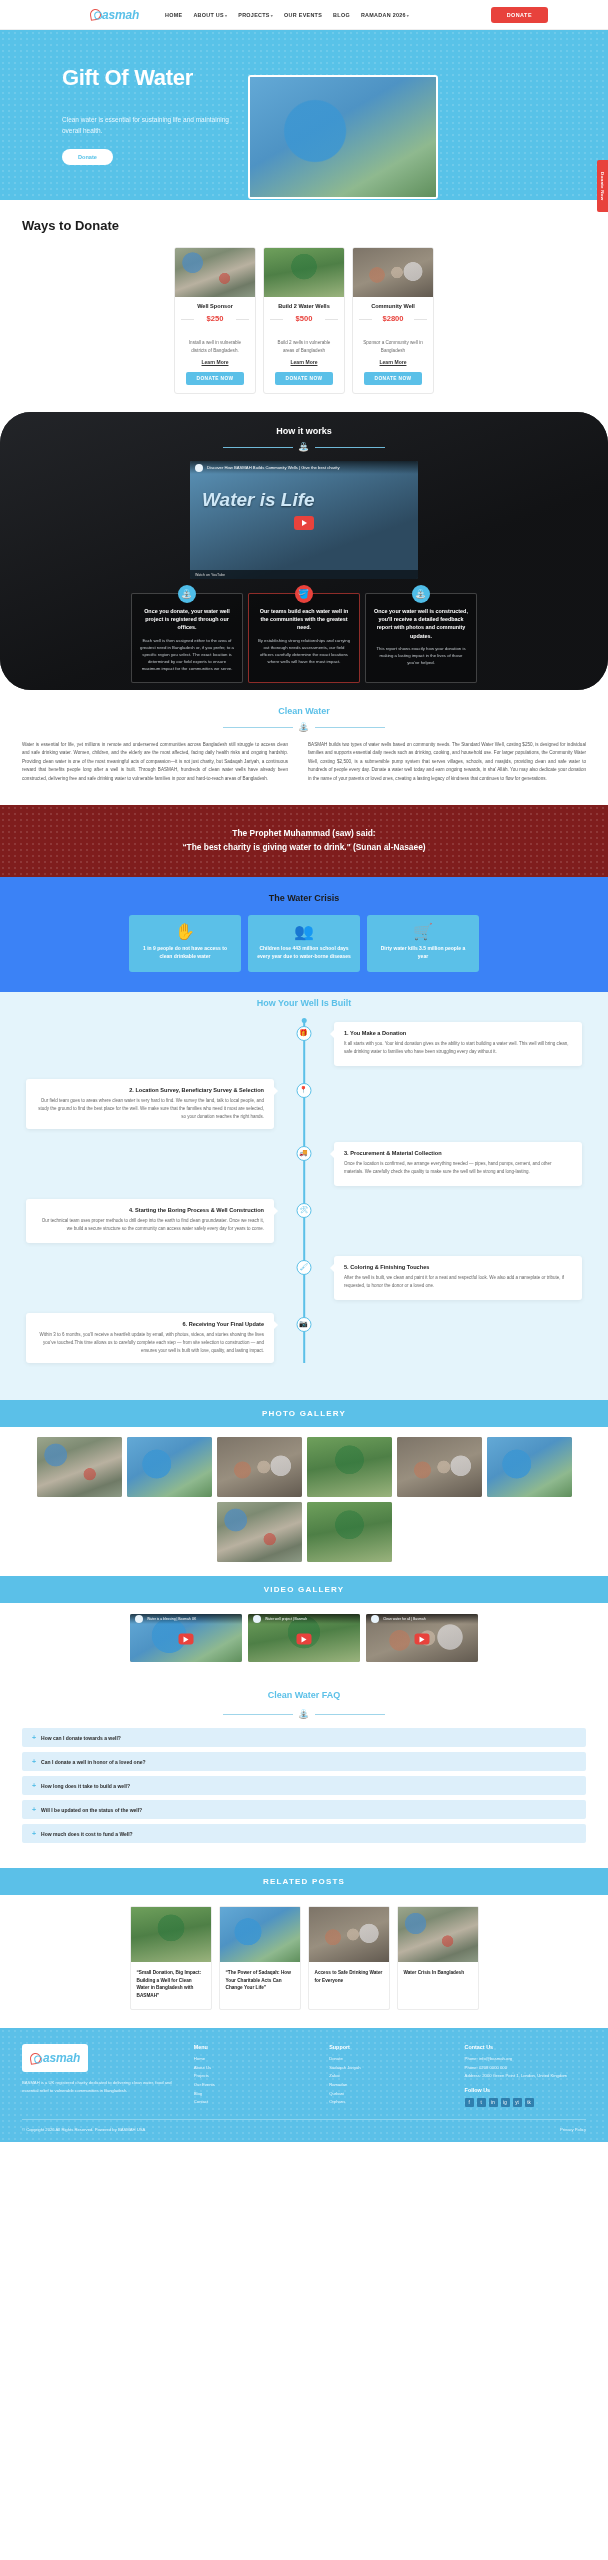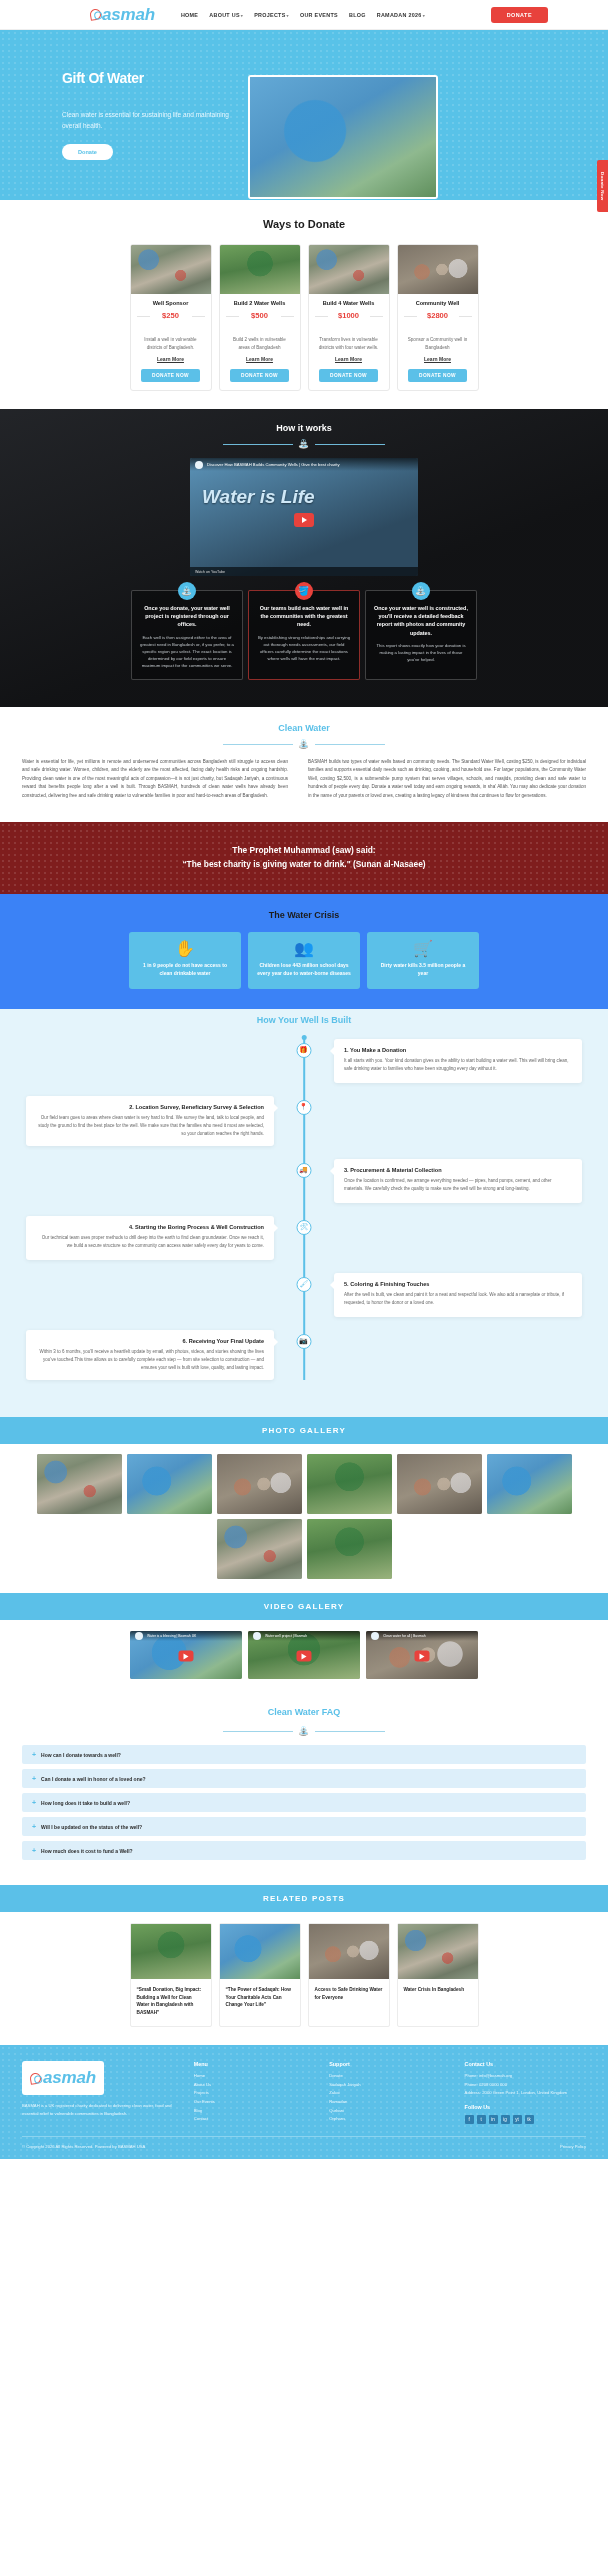--- a/index.html
+++ b/index.html
@@ -5,31 +5,31 @@
   *{box-sizing:border-box;margin:0;padding:0}
   html,body{width:608px;}
   body{font-family:"Liberation Sans",sans-serif;background:#fff;color:#333;font-size:10px;-webkit-font-smoothing:antialiased;}
   .page{width:608px;position:relative;overflow:hidden;}
 
   
   .topbar{height:30px;background:#fff;display:flex;align-items:center;padding:0 22px;border-bottom:1px solid #eee;position:relative;}
   .logo{display:flex;align-items:center;gap:1px;margin-left:68px;}
   .logo-mark{width:11px;height:11px;border:1.4px solid #e8554d;border-radius:50% 50% 50% 0;transform:rotate(-10deg);position:relative;}
   .logo-mark:after{content:"";position:absolute;left:3px;top:2px;width:6px;height:6px;border:1.2px solid #5bc0e8;border-radius:50%;}
-  .logo-text{font-size:17px;font-weight:700;color:#5bc0e8;letter-spacing:-.2px;font-style:italic;}
+  .logo-text{font-size:12px;font-weight:700;color:#5bc0e8;letter-spacing:-.2px;font-style:italic;}
   .nav{display:flex;align-items:center;gap:11px;margin-left:26px;}
   .nav a{font-size:5.4px;font-weight:700;color:#333;text-decoration:none;letter-spacing:.3px;white-space:nowrap;}
   .caret{font-size:4px;color:#888;margin-left:1px;}
   .donate-top{margin-left:auto;margin-right:38px;background:#e8423c;color:#fff;font-size:5.4px;font-weight:700;letter-spacing:.5px;padding:5px 16px;border-radius:3px;border:none;cursor:pointer;}
 
   
   .hero{background:#58c2e8;height:170px;position:relative;display:flex;align-items:center;padding:0 40px;}
   .hero:before{content:"";position:absolute;inset:0;background-image:radial-gradient(rgba(255,255,255,.13) 1px,transparent 1px);background-size:6px 6px;}
   .hero-left{width:280px;position:relative;z-index:2;padding-left:22px;}
-  .hero-title{font-size:14px;font-weight:700;color:#fff;letter-spacing:-.3px;margin-bottom:23px;}
+  .hero-title{font-size:22px;font-weight:700;color:#fff;letter-spacing:-.3px;margin-bottom:23px;}
   .hero-sub{font-size:6.5px;color:#eaf8ff;line-height:1.75;width:175px;margin-bottom:13px;}
   .hero-btn{background:#fff;color:#58c2e8;font-size:5.6px;font-weight:700;padding:5px 16px;border-radius:20px;border:none;cursor:pointer;}
   .hero-img{position:absolute;right:72px;top:22px;width:190px;height:124px;border-radius:3px;overflow:hidden;border:2px solid #fff;}
   .sidetab{position:absolute;right:0;top:130px;background:#e8423c;color:#fff;width:11px;height:52px;writing-mode:vertical-rl;font-size:4.4px;font-weight:700;display:flex;align-items:center;justify-content:center;letter-spacing:.3px;border-radius:2px 0 0 2px;}
 
   
   .ph{background:#8a8470;position:relative;overflow:hidden;}
   .ph:before{content:"";position:absolute;inset:0;
     background:
       radial-gradient(circle at 22% 30%, rgba(80,140,190,.75) 0 14%, transparent 15%),
@@ -42,34 +42,34 @@
       radial-gradient(circle at 50% 38%, rgba(40,120,60,.5) 0 25%, transparent 26%),
       linear-gradient(170deg,#6fa05c 0%,#4e7f46 45%,#9ab37d 100%);}
   .ph.crowd:before{background:
       radial-gradient(circle at 30% 55%, rgba(190,120,90,.6) 0 12%, transparent 13%),
       radial-gradient(circle at 55% 50%, rgba(220,200,180,.5) 0 11%, transparent 12%),
       radial-gradient(circle at 75% 48%, rgba(240,240,245,.55) 0 14%, transparent 15%),
       linear-gradient(160deg,#7d7468 0%,#998f7f 50%,#625a50 100%);}
 
   
   .sec{padding:18px 22px;}
-  .sec-title{text-align:center;font-size:11px;font-weight:700;color:#1c1c1c;margin-bottom:14px;}
+  .sec-title{font-size:13px;font-weight:700;color:#1c1c1c;margin-bottom:14px;}
   .cards{display:flex;gap:7px;justify-content:center;}
   .card{width:82px;background:#fff;border:1px solid #e9e9e9;border-radius:3px;overflow:hidden;text-align:center;padding-bottom:8px;}
   .card-img{height:49px;}
   .card-name{font-size:5.6px;font-weight:700;color:#222;margin:6px 4px 0;line-height:1.3;}
   .card-price{font-size:7.6px;font-weight:700;color:#e8423c;margin:4px 0 16px;position:relative;}
   .card-price:before,.card-price:after{content:"";position:absolute;top:50%;width:13px;height:1px;background:#e3e3e3;}
   .card-price:before{left:6px}.card-price:after{right:6px}
   .card-desc{font-size:4.6px;color:#6d6d6d;line-height:1.6;padding:0 8px;min-height:15px;}
   .card-learn{font-size:5px;font-weight:700;color:#333;text-decoration:underline;display:block;margin:5px 0 6px;}
   .card-btn{background:#5bc0e8;color:#fff;font-size:4.8px;font-weight:700;letter-spacing:.4px;border:none;border-radius:2px;padding:4px 11px;cursor:pointer;}
 
   
-  .how{background:#16171a;position:relative;padding:14px 0 27px;overflow:hidden;}
+  .how{background:#16171a;position:relative;padding:14px 0 7px;overflow:hidden;border-radius:31px;}
   .how:before{content:"";position:absolute;inset:0;background:linear-gradient(160deg,#24262a,#111214 60%);opacity:.9;}
   .how-inner{position:relative;z-index:2;}
   .how-title{text-align:center;color:#fff;font-size:9px;font-weight:700;}
   .divider{display:flex;align-items:center;justify-content:center;gap:5px;margin:7px 0 9px;}
   .divider .ln{width:70px;height:1px;background:#6fb9d8;}
   .divider .ic{color:#9fd5ea;font-size:9px;line-height:1;}
   .video{width:228px;height:118px;margin:0 auto;position:relative;border-radius:2px;overflow:hidden;background:linear-gradient(160deg,#5b93b8,#2d4a60 70%);}
   .video-top{position:absolute;top:0;left:0;right:0;height:13px;display:flex;align-items:center;gap:4px;padding:0 5px;background:linear-gradient(#000a,#0000);}
   .yt-av{width:8px;height:8px;border-radius:50%;background:#e8f3fa;}
   .video-caption{font-size:4.2px;color:#fff;}
@@ -202,28 +202,20 @@
       </div>
       <div class="card">
         <div class="card-img ph green"></div>
         <div class="card-name">Build 2 Water Wells</div>
         <div class="card-price">$500</div>
         <div class="card-desc">Build 2 wells in vulnerable areas of Bangladesh</div>
         <a class="card-learn">Learn More</a>
         <button class="card-btn">DONATE NOW</button>
       </div>
       <div class="card">
-        <div class="card-img ph"></div>
-        <div class="card-name">Build 4 Water Wells</div>
-        <div class="card-price">$1000</div>
-        <div class="card-desc">Transform lives in vulnerable districts with four water wells.</div>
-        <a class="card-learn">Learn More</a>
-        <button class="card-btn">DONATE NOW</button>
-      </div>
-      <div class="card">
         <div class="card-img ph crowd"></div>
         <div class="card-name">Community Well</div>
         <div class="card-price">$2800</div>
         <div class="card-desc">Sponsor a Community well in Bangladesh</div>
         <a class="card-learn">Learn More</a>
         <button class="card-btn">DONATE NOW</button>
       </div>
     </div>
   </div>
 

